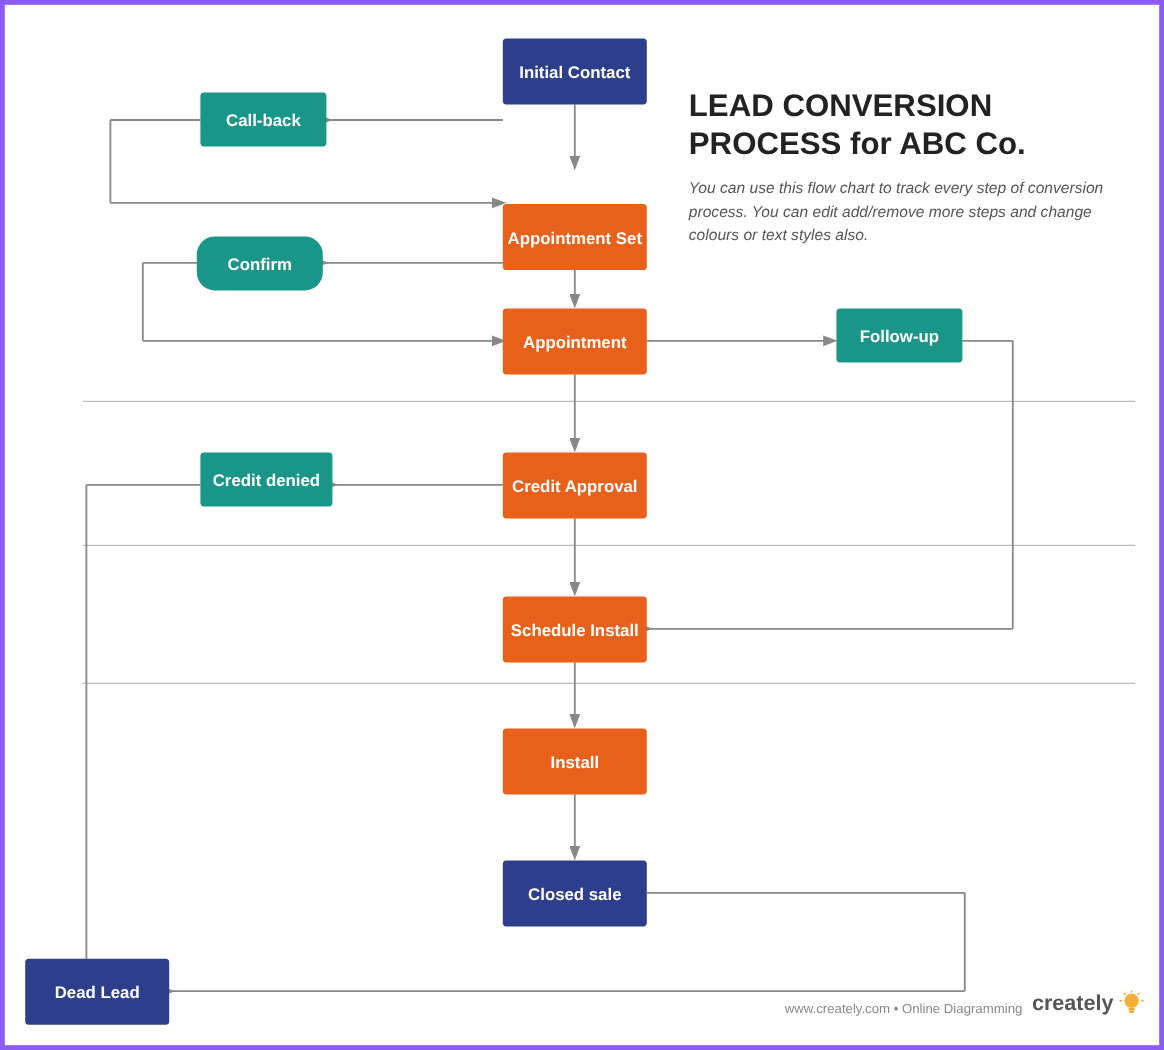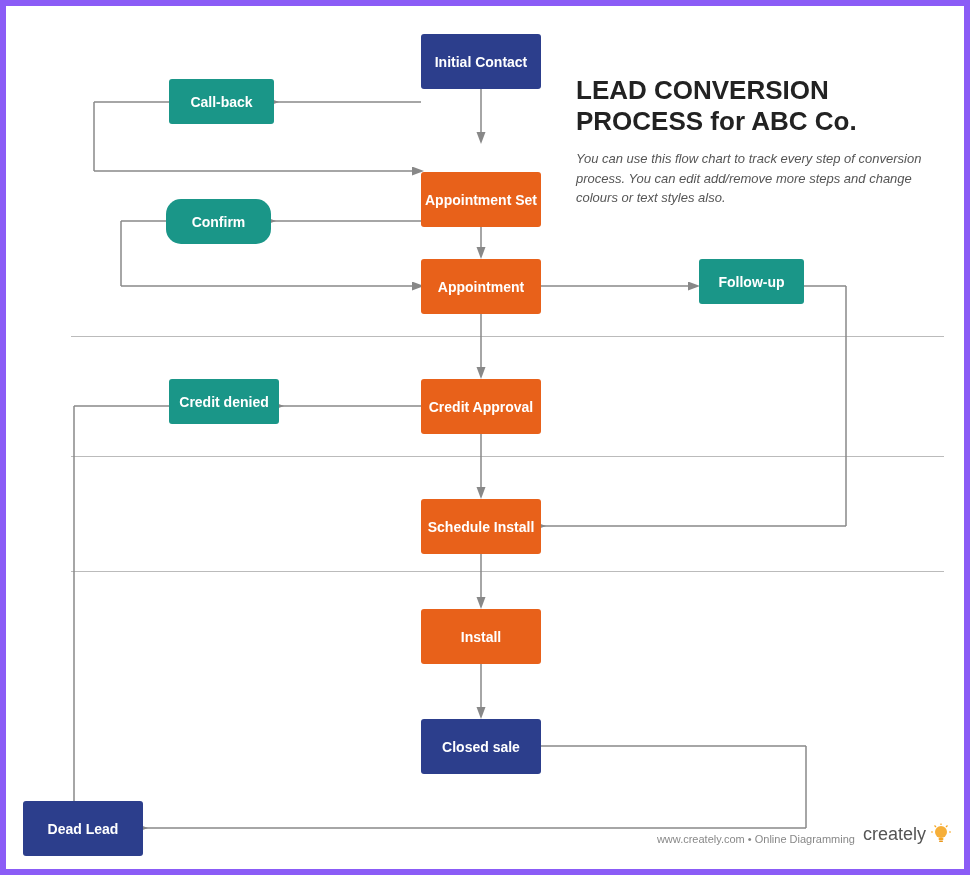--- a/index.html
+++ b/index.html
@@ -7,21 +7,21 @@
       width: 970px;
       height: 875px;
       background: #f5f5f5;
       font-family: Arial, sans-serif;
       overflow: hidden;
     }
     .canvas {
       width: 970px;
       height: 875px;
       background: white;
-      border: 6px solid #8b5cf6;
+      border: 4px solid #8b5cf6;
       position: relative;
     }
     
     .node {
       position: absolute;
       display: flex;
       align-items: center;
       justify-content: center;
       text-align: center;
       color: white;
@@ -77,21 +77,21 @@
       font-size: 11px;
       color: #888;
     }
     .creately-logo {
       display: flex;
       align-items: center;
       gap: 4px;
     }
     .creately-name {
       font-size: 18px;
-      font-weight: normal;
+      font-weight: bold;
       color: #555;
     }
     .bulb-icon {
       width: 22px;
       height: 22px;
     }
 
     
     .sep-line {
       position: absolute;

